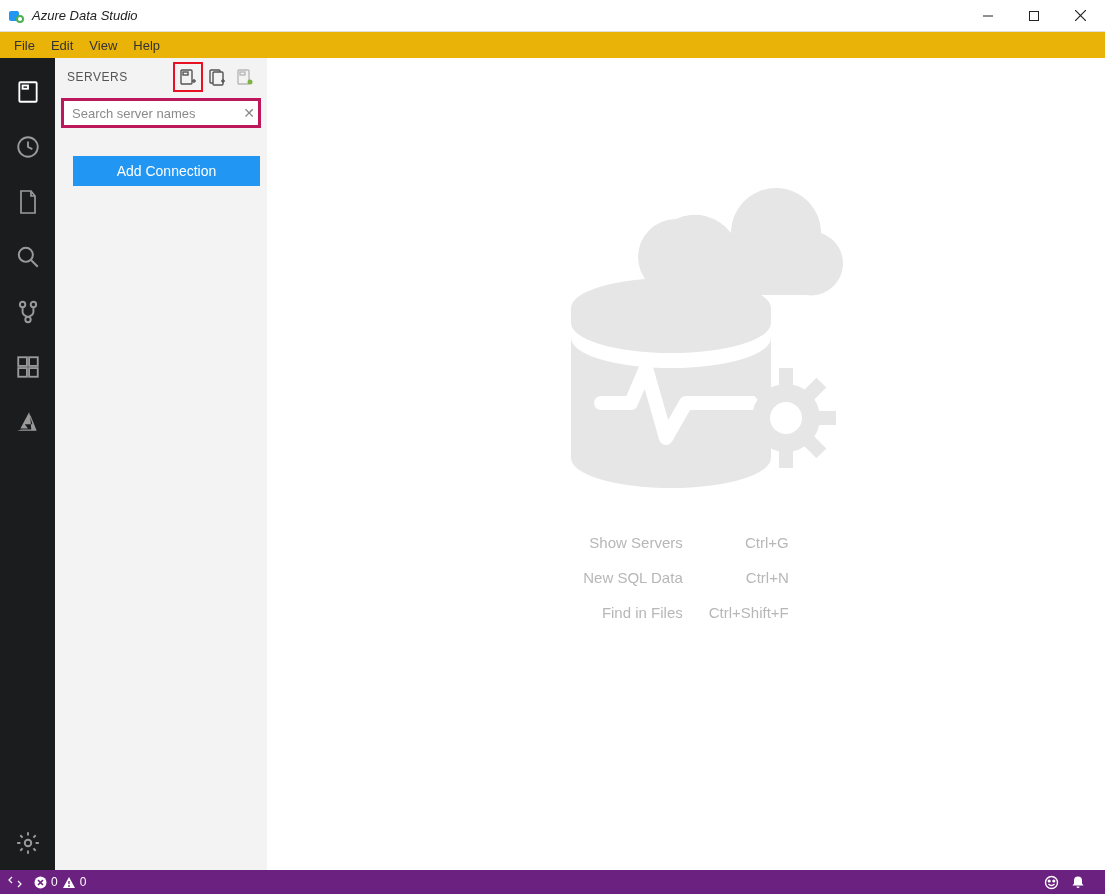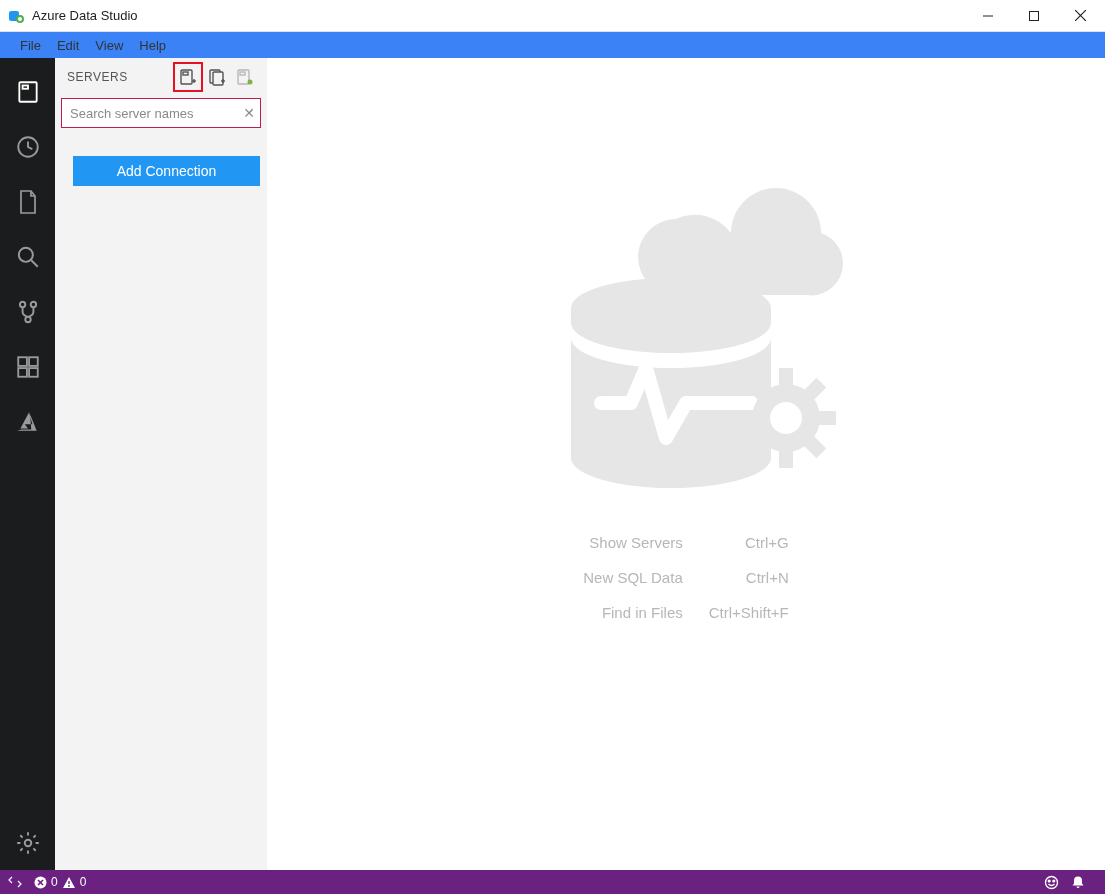--- a/index.html
+++ b/index.html
@@ -19,35 +19,35 @@
   background: #fff;
   border-bottom: 1px solid #e0e0e0;
   display: flex;
   align-items: center;
   padding: 0 2px 0 8px;
 }
 .titlebar .app-icon {
   width: 18px; height: 18px; margin-right: 6px;
   display: inline-flex; align-items: center; justify-content: center;
 }
-.titlebar .title { font-size: 13px; color: #222; flex: 0 0 auto; }
+.titlebar .title { font-size: 13px; color: #222; flex: 0 0 auto; font-style: italic; }
 .titlebar .spacer { flex: 1 1 auto; }
 .titlebar .win-btn {
   width: 46px; height: 32px;
   display: flex; align-items: center; justify-content: center;
   cursor: pointer;
 }
 
 
 .menubar {
   height: 26px;
-  background: #3b82f6;
-  display: flex;
-  align-items: center;
-  padding: 0 12px;
+  background: #eab308;
+  display: flex;
+  align-items: center;
+  padding: 0 6px;
   font-size: 13px;
 }
 .menubar .menu-item {
   padding: 3px 8px;
   cursor: pointer;
 }
 
 
 .app-body {
   display: flex;
@@ -102,21 +102,21 @@
   width: 30px; height: 30px;
 }
 
 .search-wrap {
   margin: 2px 6px 0 6px;
   position: relative;
 }
 .search-input {
   width: 100%;
   height: 30px;
-  border: 1px solid #be185d;
+  border: 3px solid #be185d;
   background: #fff;
   padding: 0 28px 0 8px;
   font-size: 13px;
   color: #333;
   outline: none;
 }
 .search-input::placeholder { color: #8a8a8a; }
 .search-clear {
   position: absolute;
   right: 6px; top: 50%; transform: translateY(-50%);

